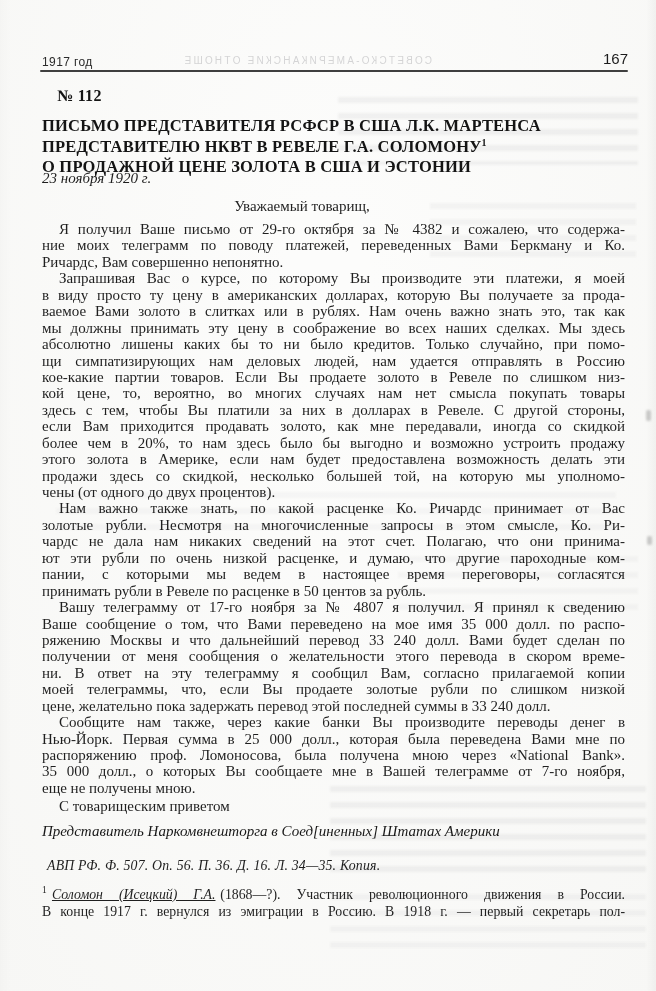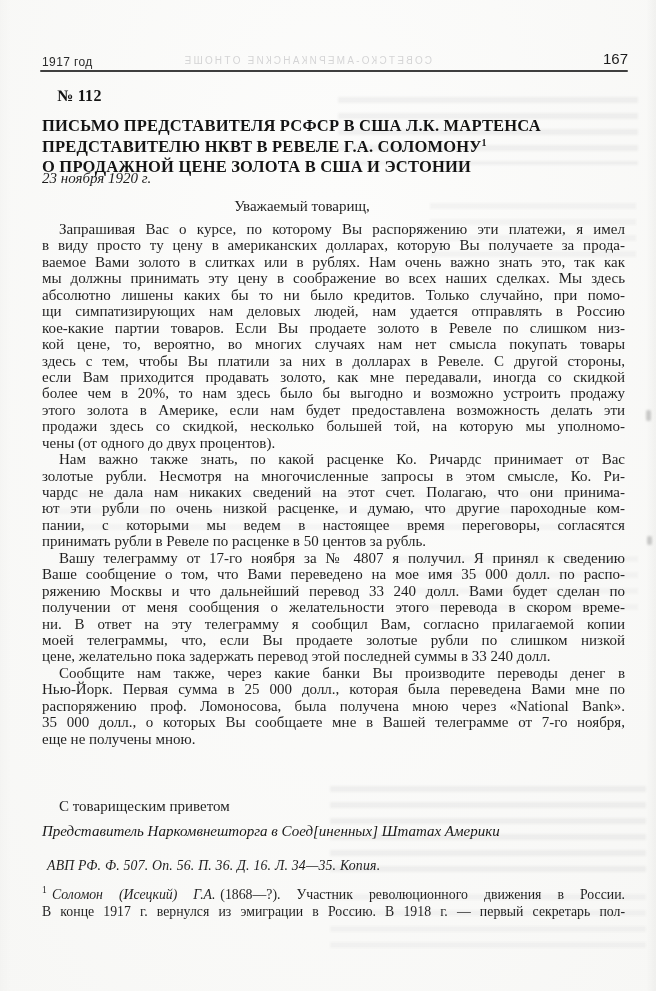--- a/index.html
+++ b/index.html
@@ -98,21 +98,21 @@
     position:absolute;left:47px;top:858px;
     font-style:italic;font-size:13.8px;letter-spacing:.2px;color:#1d1d1d;
   }
   
   .footnote{
     position:absolute;left:42px;top:886px;width:583px;
     font-size:13.8px;
   }
   .fn-line{line-height:17.2px;text-align:justify;text-align-last:justify;}
   .fn-line sup{font-size:9.5px;line-height:0;margin-right:.55em;}
-  .fn-line .it{font-style:italic;margin-right:.35em;}
+  .fn-line .it{font-style:italic;margin-right:.35em;text-decoration:underline;}
 </style>
 </head>
 <body>
 
 <div class="page">
 
   <div class="bleed-top">СОВЕТСКО-АМЕРИКАНСКИЕ ОТНОШЕНИЯ</div>
   <div class="ghost g1"></div>
   <div class="ghost g2"></div>
   <div class="ghost g3"></div>
@@ -130,21 +130,26 @@
   <div class="doc-title">
     <div>ПИСЬМО ПРЕДСТАВИТЕЛЯ РСФСР В США Л.К. МАРТЕНСА</div>
     <div><span>ПРЕДСТАВИТЕЛЮ НКВТ В РЕВЕЛЕ Г.А. СОЛОМОНУ</span><sup>1</sup></div>
     <div>О ПРОДАЖНОЙ ЦЕНЕ ЗОЛОТА В США И ЭСТОНИИ</div>
   </div>
   <div class="doc-date">23 ноября 1920 г.</div>
 
   <div class="salutation">Уважаемый товарищ,</div>
   <div class="letter-body">
       <div>
-        <div class="line indent">Запрашивая Вас о курсе, по которому Вы распоряжению эти платежи, я имел</div>
+        <div class="line indent">Я получил Ваше письмо от 29-го октября за № 4382 и сожалею, что содержа-</div>
+        <div class="line">ние моих телеграмм по поводу платежей, переведенных Вами Беркману и Ко.</div>
+        <div class="line end">Ричардс, Вам совершенно непонятно.</div>
+      </div>
+      <div>
+        <div class="line indent">Запрашивая Вас о курсе, по которому Вы производите эти платежи, я моей</div>
         <div class="line">в виду просто ту цену в американских долларах, которую Вы получаете за прода-</div>
         <div class="line">ваемое Вами золото в слитках или в рублях. Нам очень важно знать это, так как</div>
         <div class="line">мы должны принимать эту цену в соображение во всех наших сделках. Мы здесь</div>
         <div class="line">абсолютно лишены каких бы то ни было кредитов. Только случайно, при помо-</div>
         <div class="line">щи симпатизирующих нам деловых людей, нам удается отправлять в Россию</div>
         <div class="line">кое-какие партии товаров. Если Вы продаете золото в Ревеле по слишком низ-</div>
         <div class="line">кой цене, то, вероятно, во многих случаях нам нет смысла покупать товары</div>
         <div class="line">здесь с тем, чтобы Вы платили за них в долларах в Ревеле. С другой стороны,</div>
         <div class="line">если Вам приходится продавать золото, как мне передавали, иногда со скидкой</div>
         <div class="line">более чем в 20%, то нам здесь было бы выгодно и возможно устроить продажу</div>

